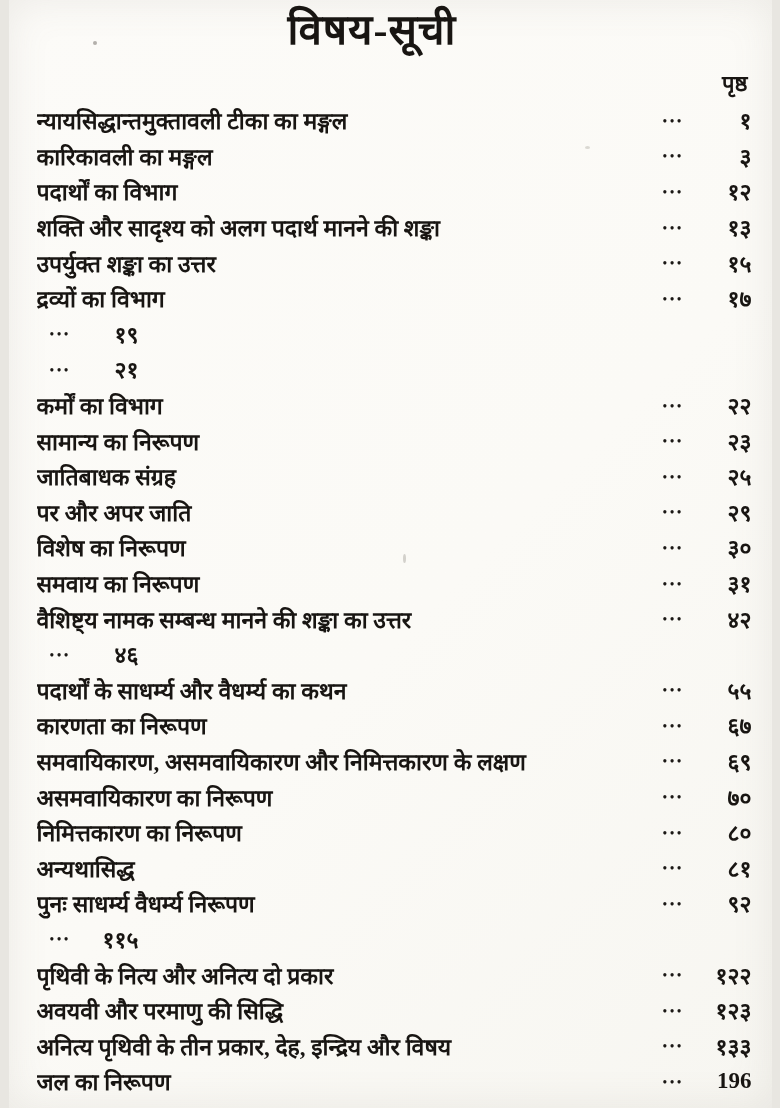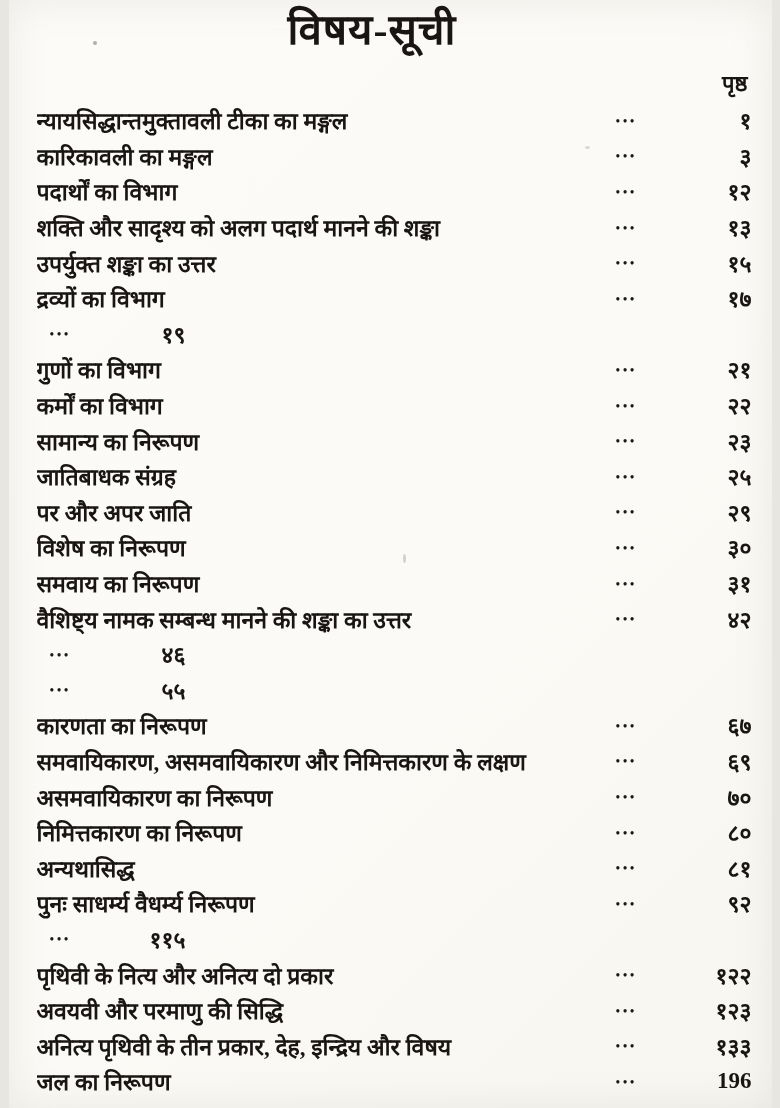--- a/index.html
+++ b/index.html
@@ -37,21 +37,20 @@
     line-height: 26px;
   }
   .entries {
     margin-top: 6px;
   }
   .row {
     display: flex;
     align-items: center;
     height: 35.6px;
     padding-left: 28px;
-    gap: 47px;
   }
   .row-title {
     flex: 1 1 auto;
     font-size: 23px;
     font-weight: 600;
     white-space: nowrap;
     overflow: hidden;
   }
   .leader {
     flex: 0 0 48px;
@@ -126,21 +125,20 @@
     <span class="leader">•••</span>
     <span class="pagenum">१७</span>
   </div>
 
   <div class="row">
     <span class="leader">•••</span>
     <span class="pagenum">१९</span>
   </div>
 
   <div class="row">
-    <span class="row-title">गुणों का विभाग</span>
     <span class="leader">•••</span>
     <span class="pagenum">२१</span>
   </div>
 
   <div class="row">
     <span class="row-title">कर्मों का विभाग</span>
     <span class="leader">•••</span>
     <span class="pagenum">२२</span>
   </div>
 
@@ -179,20 +177,21 @@
     <span class="leader">•••</span>
     <span class="pagenum">४२</span>
   </div>
 
   <div class="row">
     <span class="leader">•••</span>
     <span class="pagenum">४६</span>
   </div>
 
   <div class="row">
+    <span class="row-title">पदार्थों के साधर्म्य और वैधर्म्य का कथन</span>
     <span class="leader">•••</span>
     <span class="pagenum">५५</span>
   </div>
 
   <div class="row">
     <span class="row-title">कारणता का निरूपण</span>
     <span class="leader">•••</span>
     <span class="pagenum">६७</span>
   </div>
 

